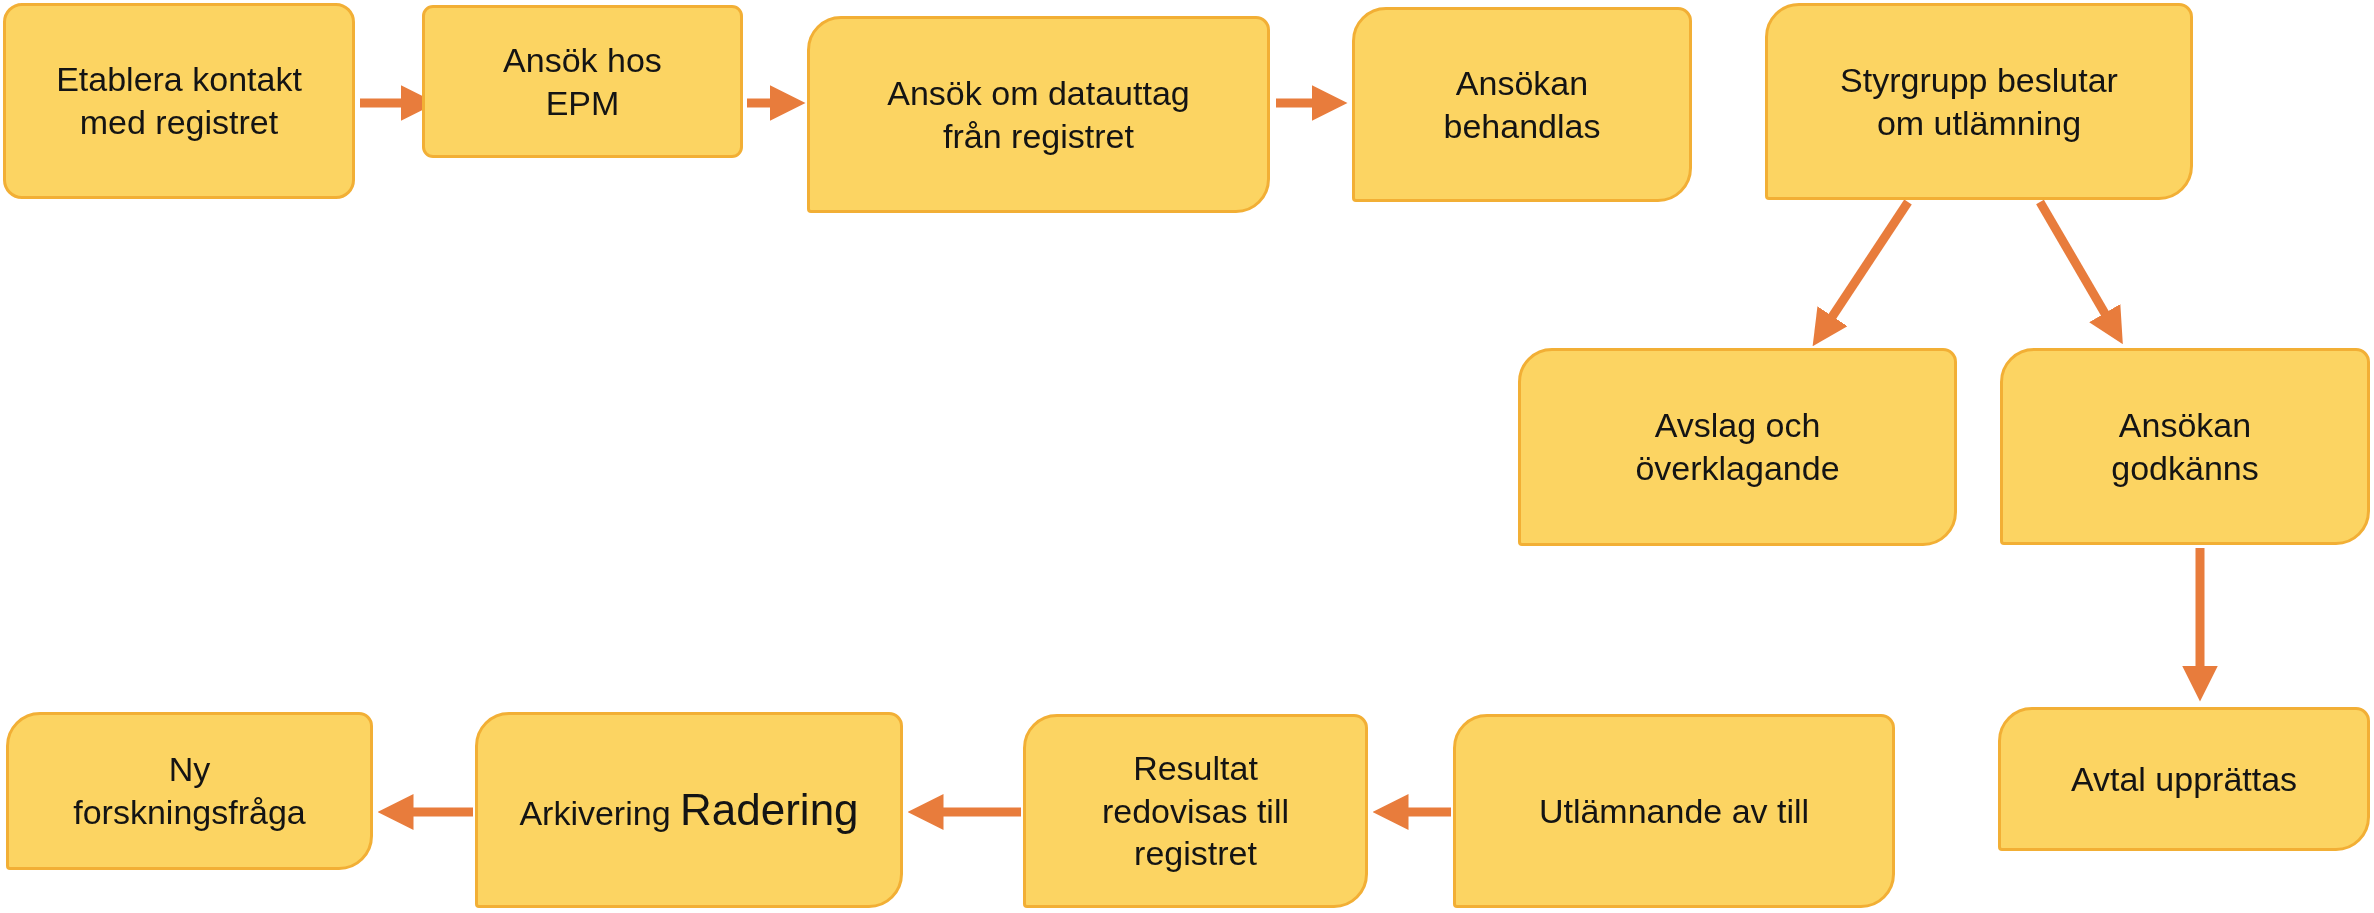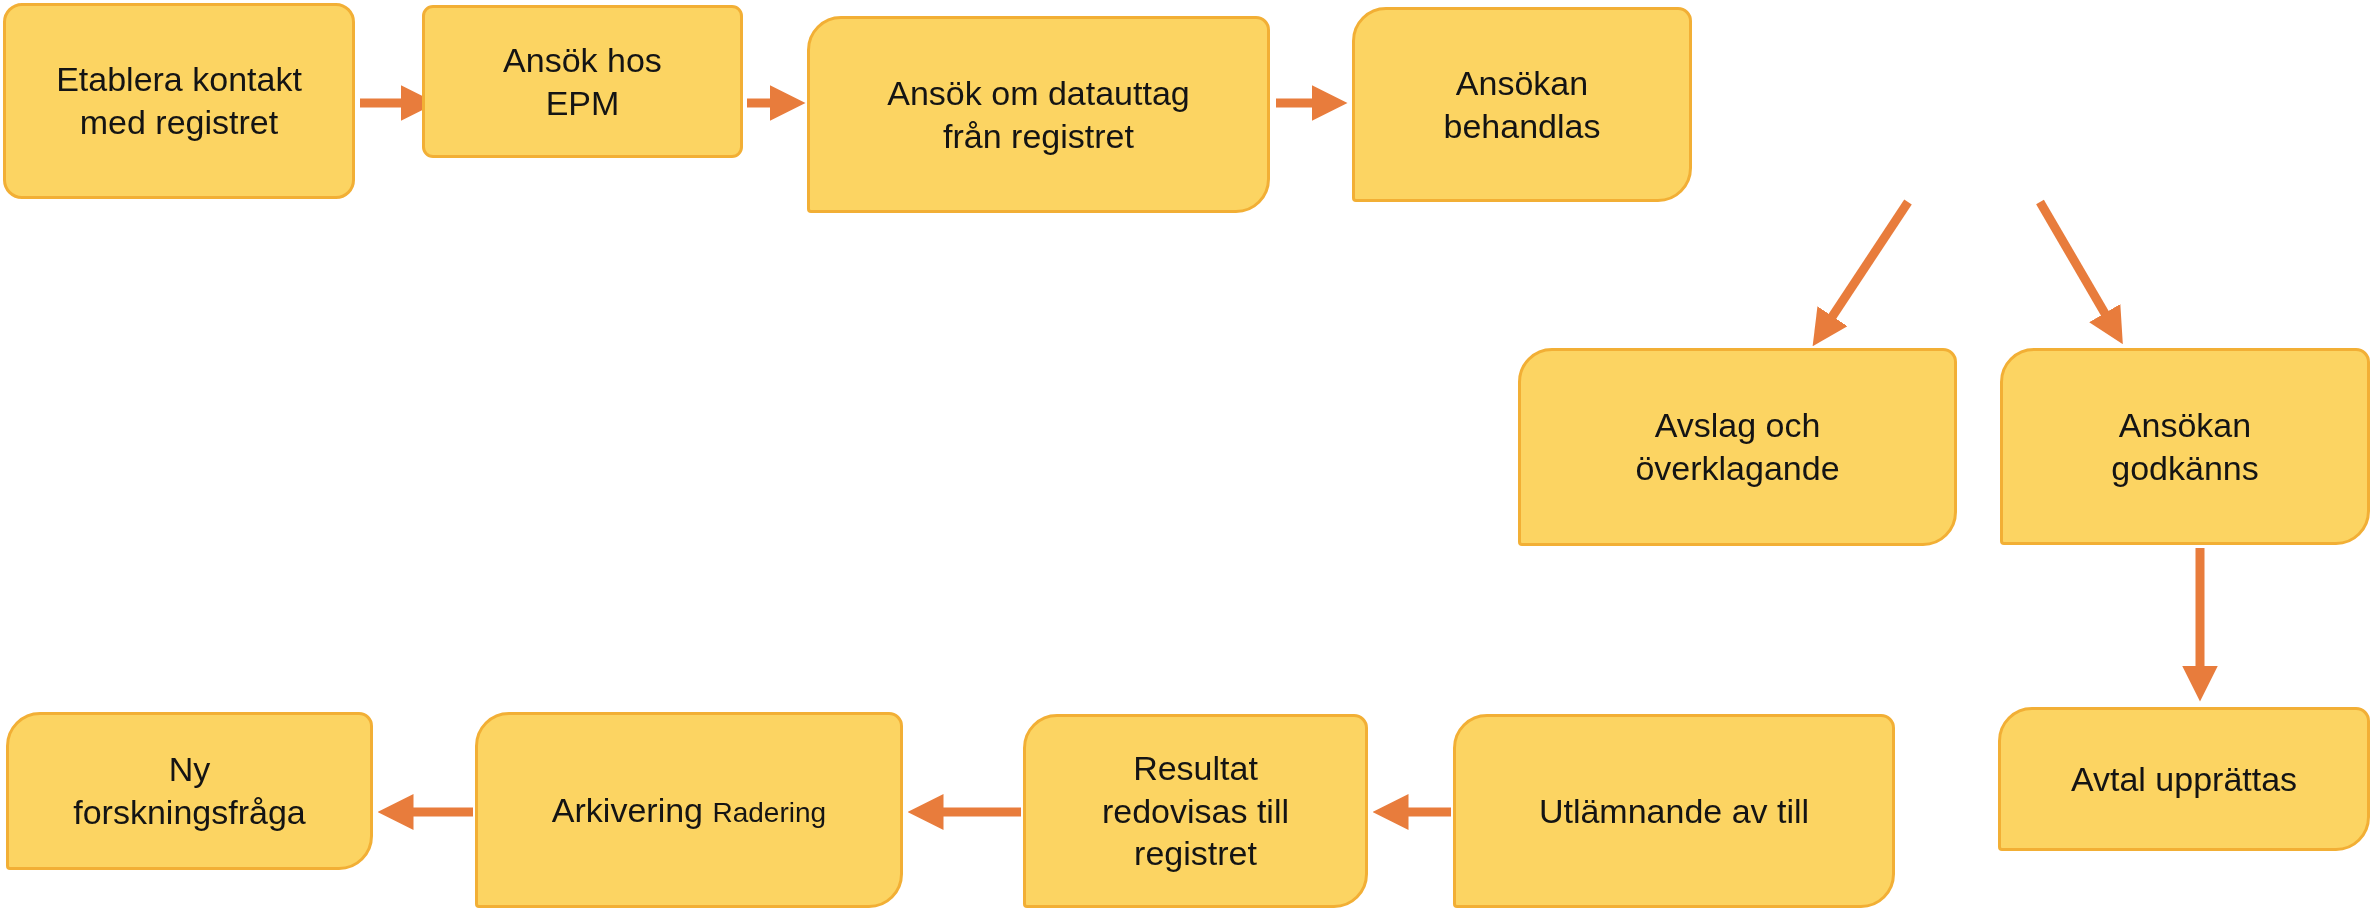--- a/index.html
+++ b/index.html
@@ -37,21 +37,21 @@
     align-items: center;
     justify-content: center;
     text-align: center;
     color: var(--text, #141414);
     font-size: 34px;
     line-height: 1.26;
     padding: 8px 18px;
     white-space: pre-line;
   }
   .node .alt-size {
-    font-size: 28px;
+    font-size: 44px;
   }
   .node .label-line {
     display: block;
     white-space: pre-line;
   }
   
   .n1  { left: 3px;    top: 3px;   width: 352px; height: 196px; border-radius: 19px; }
   .n2  { left: 422px;  top: 5px;   width: 321px; height: 153px; border-radius: 11px; }
   .n3  { left: 807px;  top: 16px;   width: 463px; height: 197px; }
   .n4  { left: 1352px; top: 7px;   width: 340px; height: 195px; }
@@ -107,20 +107,24 @@
   <div class="node n3">
     <span>Ansök om datauttag
 från registret</span>
   </div>
 
   <div class="node n4">
     <span>Ansökan
 behandlas</span>
   </div>
 
+  <div class="node n5">
+    <span>Styrgrupp beslutar
+om utlämning</span>
+  </div>
 
   <div class="node n6">
     <span>Avslag och
 överklagande</span>
   </div>
 
   <div class="node n7">
     <span>Ansökan
 godkänns</span>
   </div>

